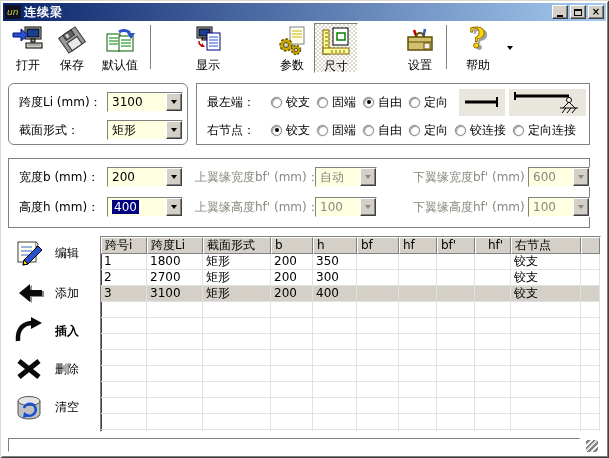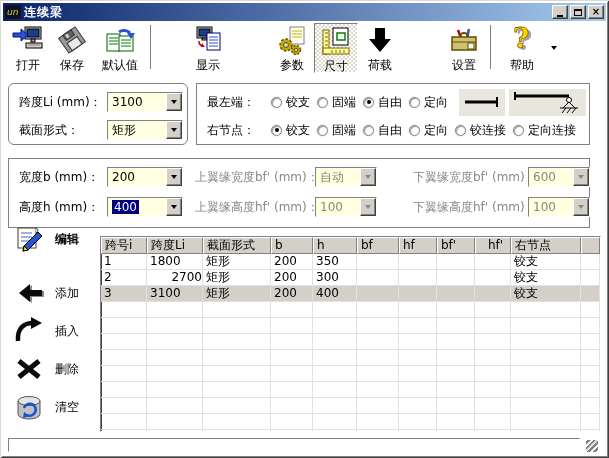--- a/index.html
+++ b/index.html
@@ -220,26 +220,20 @@
         <line x1="5" y1="16" x2="8" y2="16" stroke="#806000"></line>
         <line x1="5" y1="20" x2="8" y2="20" stroke="#806000"></line>
         <line x1="12" y1="25" x2="12" y2="28" stroke="#806000"></line>
         <line x1="16" y1="25" x2="16" y2="28" stroke="#806000"></line>
         <line x1="20" y1="25" x2="20" y2="28" stroke="#806000"></line>
         <line x1="24" y1="25" x2="24" y2="28" stroke="#806000"></line>
       </svg>
       <span class="lbl">尺寸</span>
     </div>
 
-    <div class="tb-btn">
-      <svg class="icon" viewBox="0 0 32 32">
-        <polygon points="11,4 21,4 21,15 27,15 16,28 5,15 11,15" fill="#000"></polygon>
-      </svg>
-      <span class="lbl">荷载</span>
-    </div>
 
     <div class="tb-btn m40">
       <svg class="icon" viewBox="0 0 32 32">
         <line x1="10" y1="6" x2="13" y2="14" stroke="#c00000" stroke-width="2.5"></line>
         <line x1="21" y1="5" x2="19" y2="14" stroke="#2a52cc" stroke-width="2.5"></line>
         <rect x="4" y="13" width="24" height="13" fill="#d0c070" stroke="#605000" stroke-width="1.5"></rect>
         <line x1="4" y1="18" x2="28" y2="18" stroke="#605000"></line>
         <path d="M12,13 a4,4 0 0 1 8,0" fill="none" stroke="#605000" stroke-width="2"></path>
         <rect x="20" y="19" width="6" height="6" fill="#f0f0f0" stroke="#605000"></rect>
       </svg>
@@ -392,42 +386,42 @@
 
     <span class="fld-label disabled-label" style="left:404px; top:38px;">下翼缘高度hf' (mm)：</span>
     <div class="combo disabled" style="left:519px; top:38px; width:62px;">
       <div class="combo-field">100</div>
       <div class="combo-btn">
           <span class="arr"></span>
         </div>
     </div>
   </div>
 
-  <div class="edit-btn" style="top:222px;font-weight:bold;">
+  <div class="edit-btn" style="top:236px;">
     <svg class="icon" viewBox="0 0 30 30">
       <rect x="4" y="4" width="18" height="20" fill="#fffff4" stroke="#404040"></rect>
       <path d="M22,4 q4,2 0,5" fill="#e0e0d0" stroke="#404040"></path>
       <line x1="7" y1="9" x2="18" y2="9" stroke="#3a66cc"></line>
       <line x1="7" y1="13" x2="18" y2="13" stroke="#3a66cc"></line>
       <line x1="7" y1="17" x2="18" y2="17" stroke="#3a66cc"></line>
       <polygon points="24,8 28,12 14,26 9,27 10,22" fill="#2a52cc" stroke="#000"></polygon>
       <polygon points="10,22 9,27 14,26" fill="#ffd400" stroke="#000"></polygon>
     </svg>
     <span class="lbl">编辑</span>
   </div>
 
   <div class="edit-btn" style="top:276px;">
     <svg class="icon" viewBox="0 0 30 30">
       <polygon points="28,12 16,12 16,6 5,15 16,24 16,18 28,18" fill="#888" transform="translate(2,1)"></polygon>
       <polygon points="28,12 16,12 16,6 5,15 16,24 16,18 28,18" fill="#0a0a0a"></polygon>
     </svg>
     <span class="lbl">添加</span>
   </div>
 
-  <div class="edit-btn" style="top:314px;">
+  <div class="edit-btn" style="top:314px;font-weight:bold;">
     <svg class="icon" viewBox="0 0 30 30">
       <path d="M4,25 C3,12 10,7 19,7" fill="none" stroke="#0a0a0a" stroke-width="4.5"></path>
       <polygon points="17,1 28,7 17,13" fill="#0a0a0a"></polygon>
     </svg>
     <span class="lbl">插入</span>
   </div>
 
   <div class="edit-btn" style="top:352px;">
     <svg class="icon" viewBox="0 0 30 30">
       <line x1="5" y1="7" x2="25" y2="23" stroke="#0a0a0a" stroke-width="5"></line>
@@ -468,21 +462,21 @@
         <div class="td" style="width: 44px;">350</div>
         <div class="td" style="width: 42px;"></div>
         <div class="td" style="width: 38px;"></div>
         <div class="td" style="width: 38px;"></div>
         <div class="td" style="width: 36px;"></div>
         <div class="td" style="width: 70px;">铰支</div>
         <div class="td fill"></div>
       </div>
       <div class="tr">
         <div class="td" style="width: 46px;">2</div>
-        <div class="td" style="width: 56px; text-align: right;">2700</div>
+        <div class="td" style="width: 56px;">2700</div>
         <div class="td" style="width: 68px;">矩形</div>
         <div class="td" style="width: 42px;">200</div>
         <div class="td" style="width: 44px;">300</div>
         <div class="td" style="width: 42px;"></div>
         <div class="td" style="width: 38px;"></div>
         <div class="td" style="width: 38px;"></div>
         <div class="td" style="width: 36px;"></div>
         <div class="td" style="width: 70px;">铰支</div>
         <div class="td fill"></div>
       </div>

